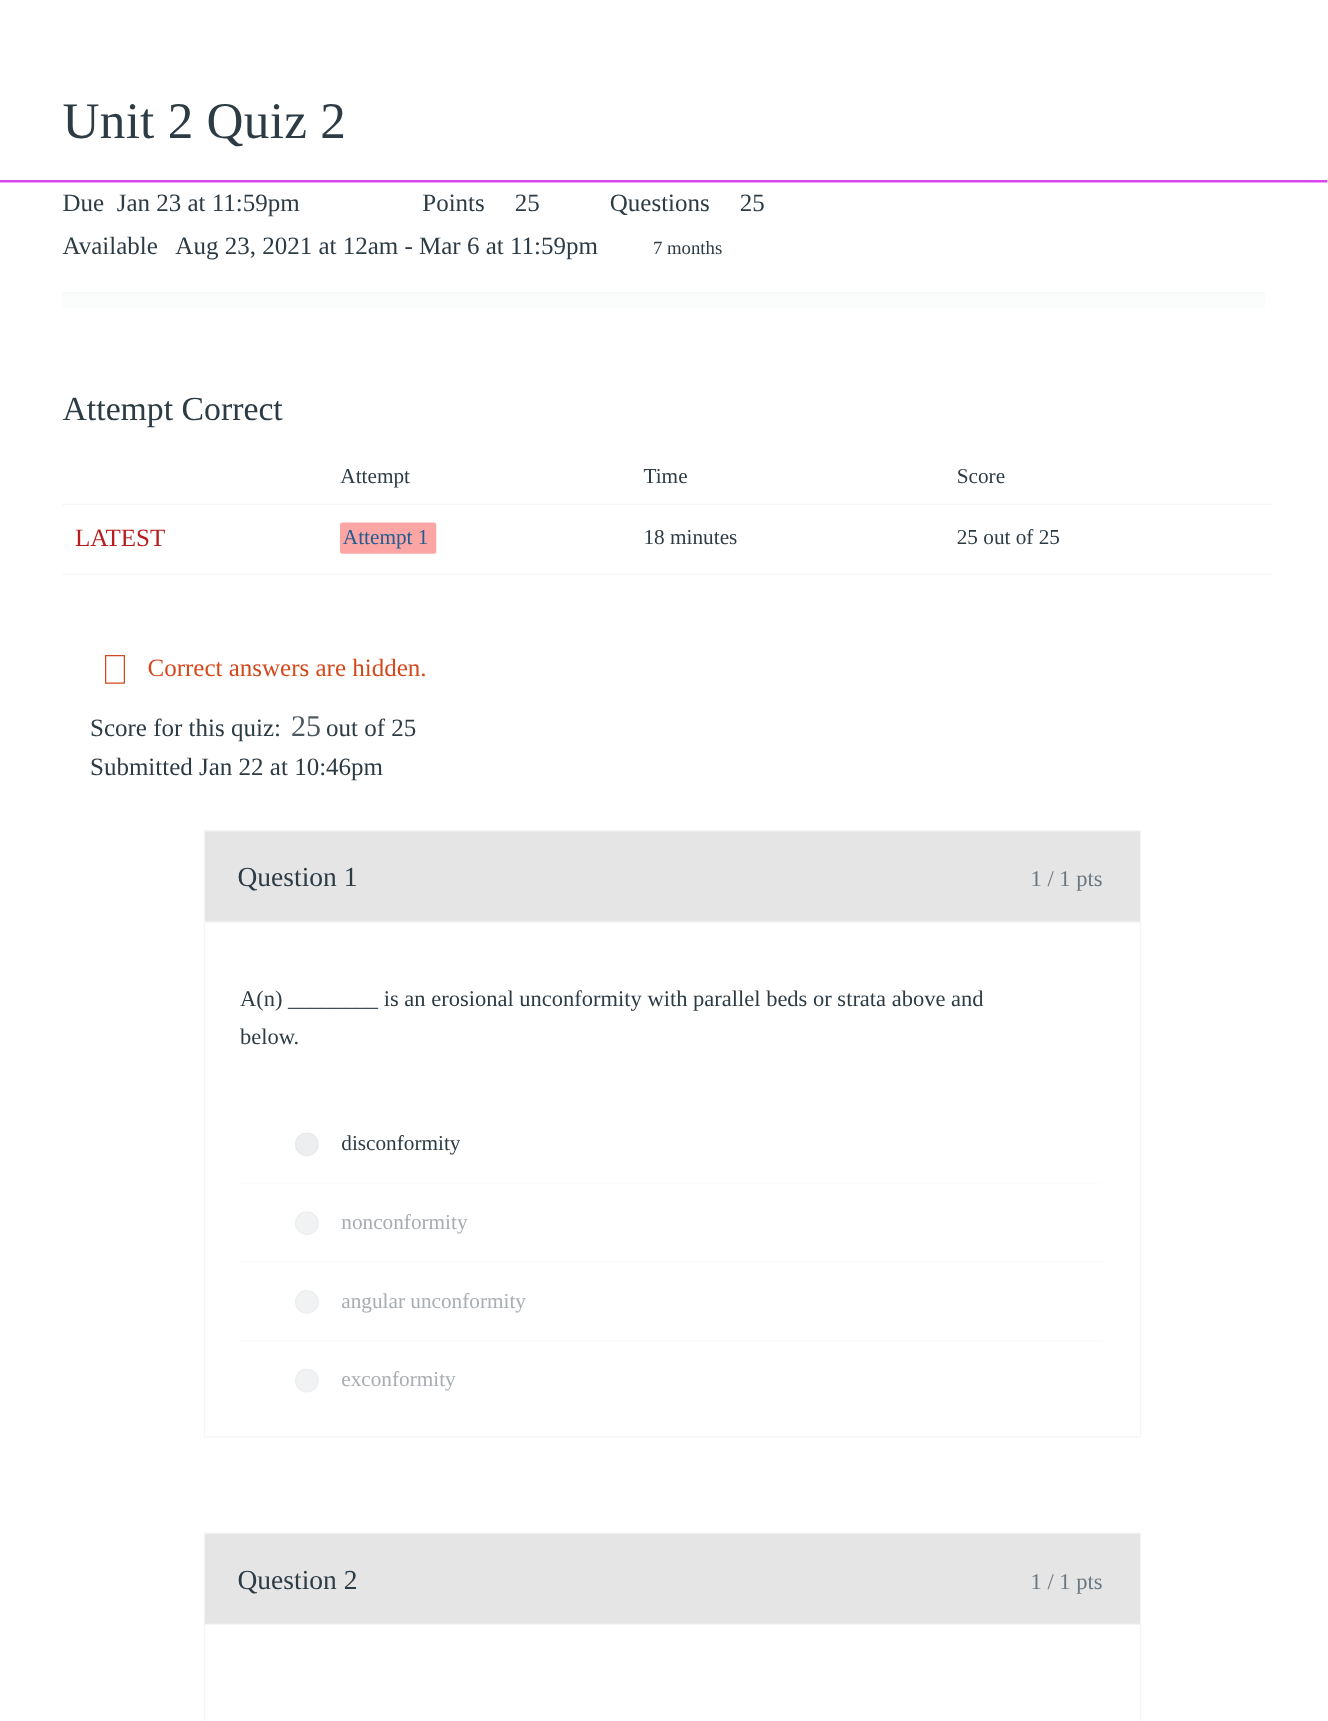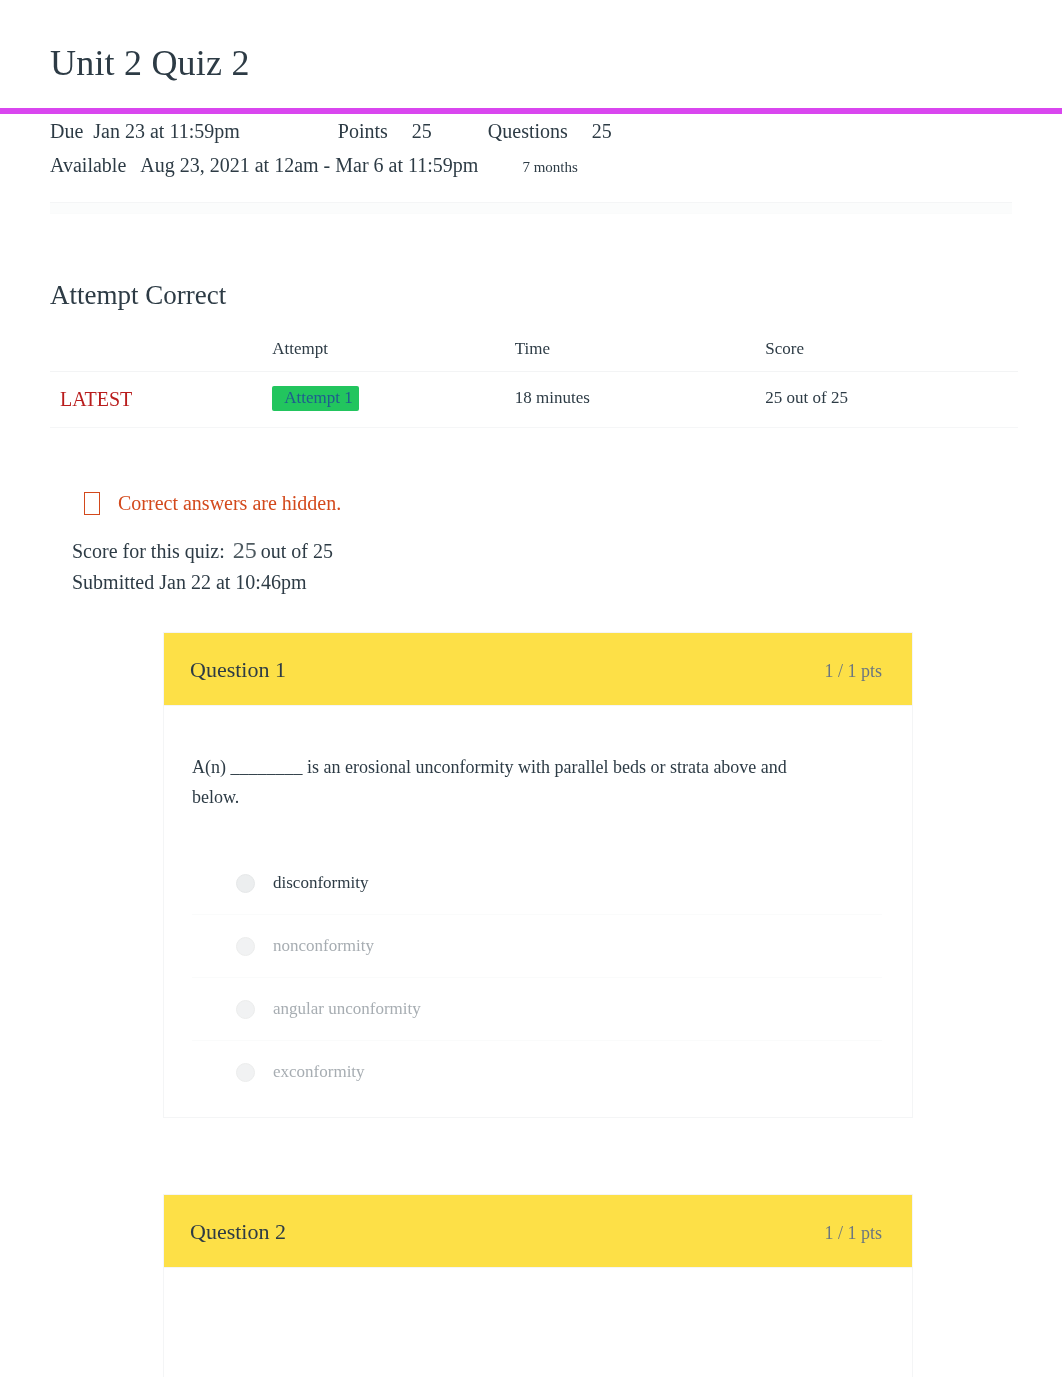--- a/index.html
+++ b/index.html
@@ -15,32 +15,32 @@
     color: #2d3b45;
     position: relative;
   }
 
   .page {
     padding: 0;
   }
 
   
   .quiz-title {
-    font-size: 36px;
+    font-size: 41px;
     font-weight: normal;
     color: #2d3b45;
     margin: 0;
-    padding: 42px 0 0 50px;
+    padding: 72px 0 0 50px;
     letter-spacing: 0.2px;
   }
 
   .quiz-meta {
     margin: 24px 0 0 0;
     padding: 0 0 0 50px;
-    border-top: 6px solid #d946ef;
+    border-top: 2px solid #d946ef;
     text-align: center;
   }
   .quiz-meta-row {
     display: flex;
     align-items: baseline;
     line-height: 34px;
     font-size: 20px;
   }
   .meta-label {
     color: #2d3b45;
@@ -106,22 +106,22 @@
   .col-time { width: 248px; }
   .col-score { width: 250px; }
 
   .latest-badge {
     font-size: 20px;
     color: #b91c1c;
   }
   .attempt-link {
     color: #1f5c8f;
     text-decoration: none;
-    background: #22c55e;
-    padding: 2px 6px 4px 12px;
+    background: #fca5a5;
+    padding: 2px 6px 4px 2px;
     border-radius: 2px;
   }
   .table-footer-space {
     height: 34px;
   }
 
   
   .notice {
     display: flex;
     align-items: center;
@@ -159,21 +159,21 @@
     width: 748px;
     margin: 0 0 0 163px;
     border: 1px solid #f4f5f6;
     background: #ffffff;
   }
   .q-header {
     display: flex;
     align-items: baseline;
     justify-content: space-between;
     padding: 24px 30px 22px 26px;
-    background: #fde047;
+    background: #e5e5e5;
     border-bottom: 1px solid #f4f5f6;
   }
   .q-name {
     font-size: 22px;
     color: #2d3b45;
   }
   .q-pts {
     font-size: 18px;
     color: #6b7780;
   }

